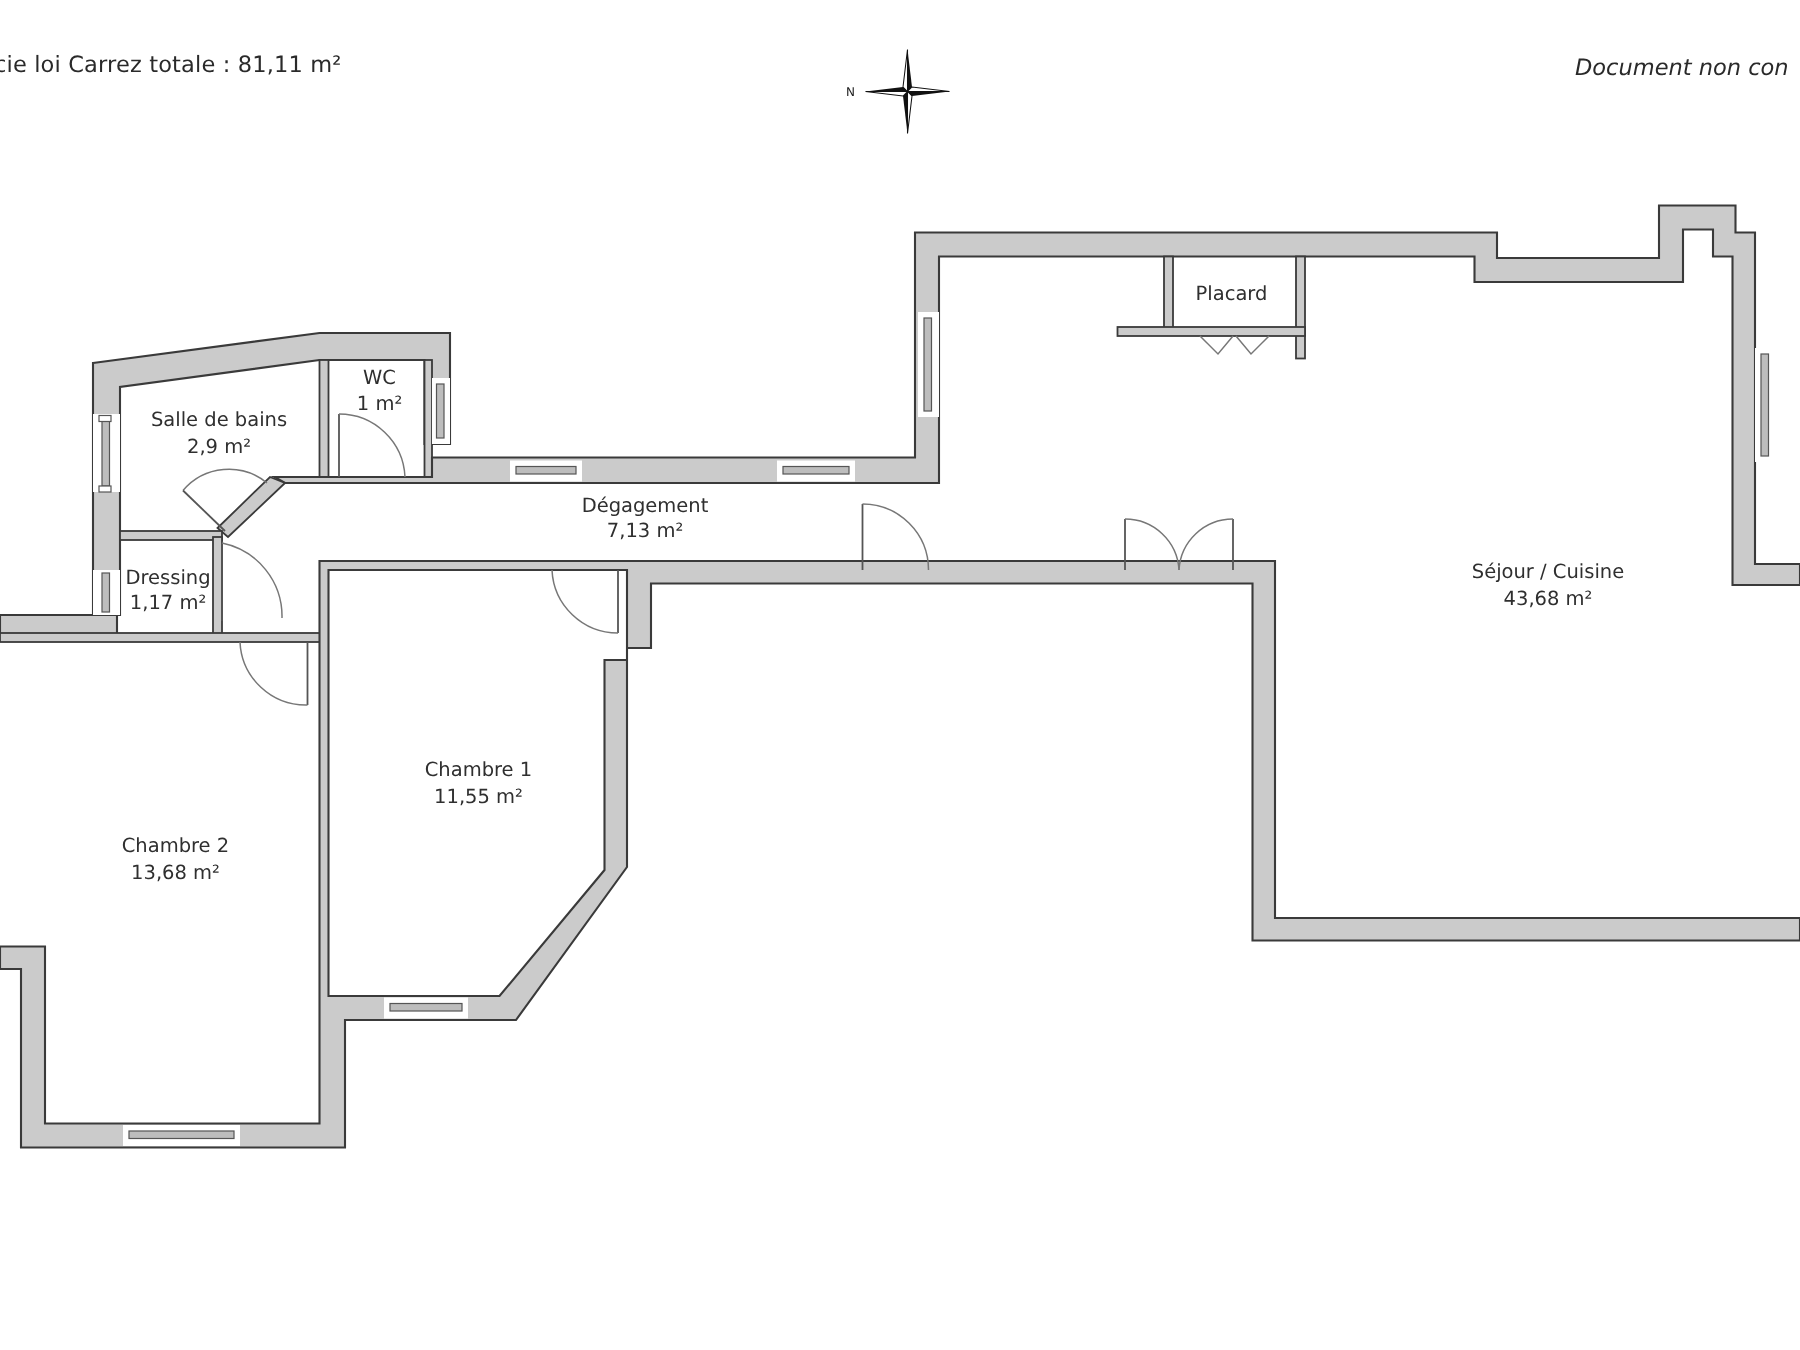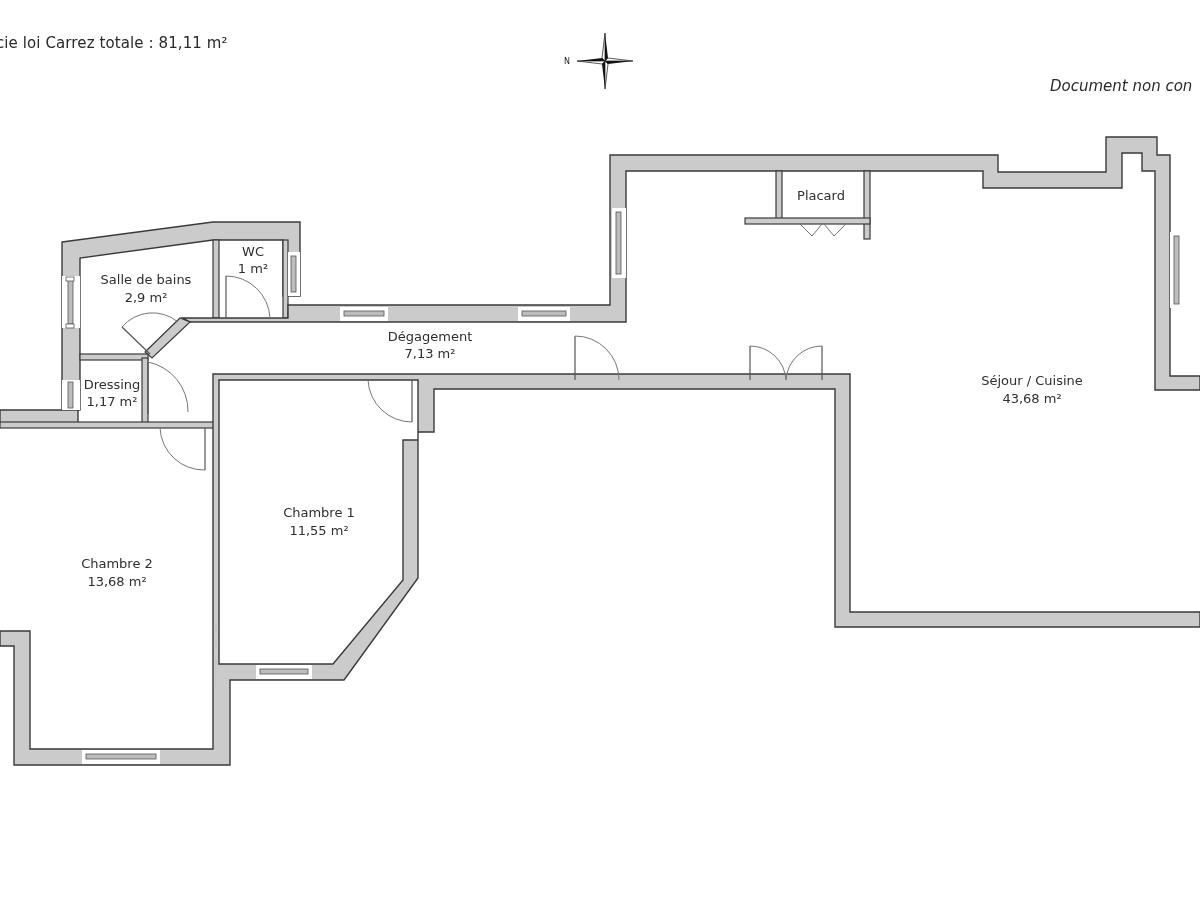--- a/index.html
+++ b/index.html
@@ -1,18 +1,18 @@
 <!DOCTYPE html>
 <html><head>
 <meta charset="utf-8">
 <style>
   html,body{margin:0;padding:0;background:#ffffff;}
   body{width:1200px;height:900px;position:relative;overflow:hidden;font-family:"DejaVu Sans","Liberation Sans",sans-serif;color:#2a2a2a;}
   .hdr-left{position:absolute;left:-4px;top:34px;font-size:15px;letter-spacing:0.1px;white-space:nowrap;}
-  .hdr-right{position:absolute;left:1050px;top:36px;font-size:15px;font-style:italic;white-space:nowrap;margin-top:41px;}
+  .hdr-right{position:absolute;left:1050px;top:36px;font-size:15px;font-style:italic;white-space:nowrap;}
   svg.plan{position:absolute;left:0;top:0;}
   .wall{fill:#cbcbcb;stroke:#3a3a3a;stroke-width:1.4;stroke-linejoin:miter;}
   .wallthin{fill:#cbcbcb;stroke:#3a3a3a;stroke-width:1.2;}
   .win-gap{fill:#ffffff;}
   .win-glass{fill:#bdbdbd;stroke:#555;stroke-width:0.8;}
   .win-stop{fill:#fff;stroke:#555;stroke-width:0.8;}
   .door-arc{fill:none;stroke:#777;stroke-width:1;}
   .door-leaf{stroke:#555;stroke-width:1.2;fill:none;}
   .room-label{font-family:"DejaVu Sans","Liberation Sans",sans-serif;font-size:13px;fill:#2f2f2f;text-anchor:middle;}
   .compass-n{font-family:"DejaVu Sans",sans-serif;font-size:8px;fill:#222;}

